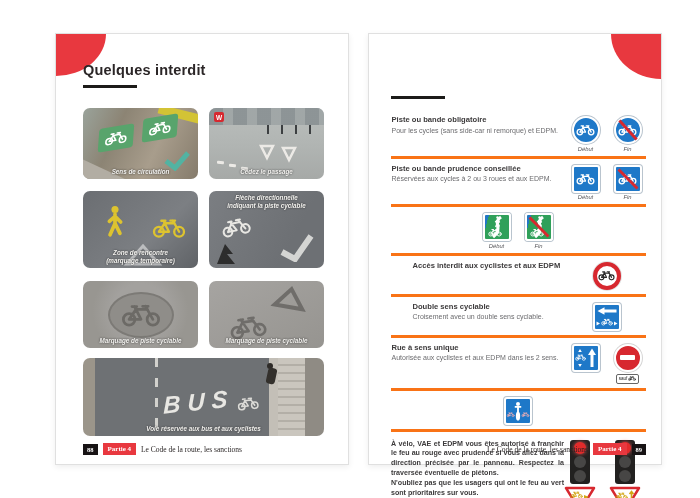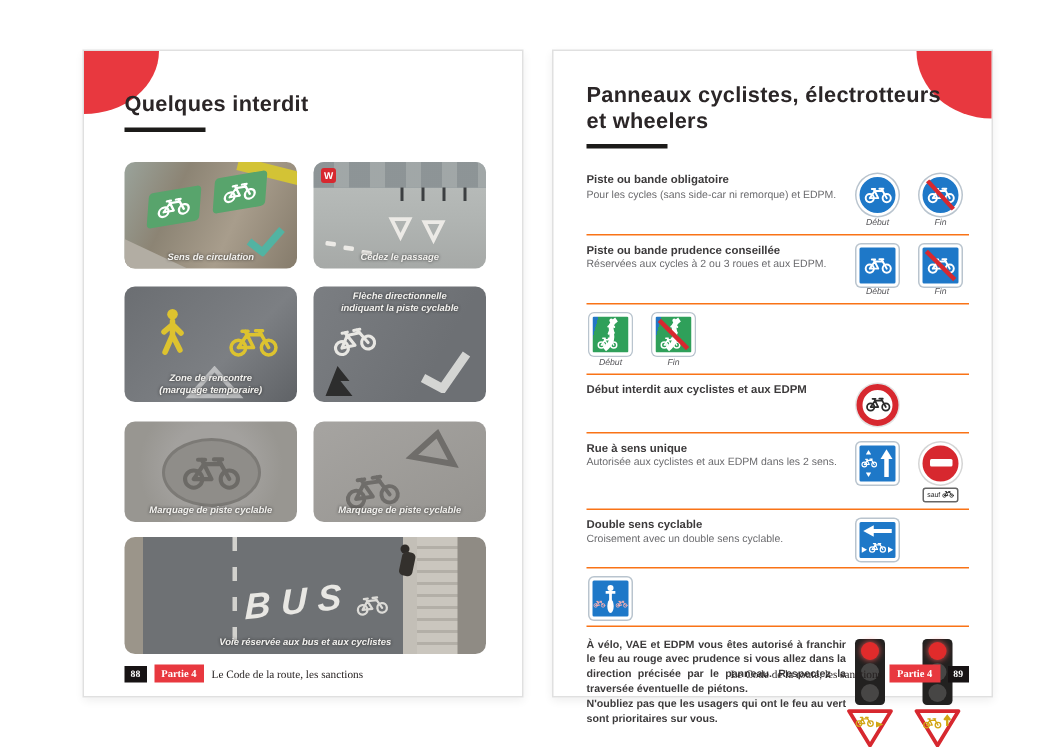--- a/index.html
+++ b/index.html
@@ -46,21 +46,21 @@
            background:repeating-linear-gradient(180deg,#dddcd7 0 9px,transparent 9px 20px);opacity:.9}
   .bustext{position:absolute;left:33%;top:30px;font-size:24px;font-weight:800;font-style:italic;color:#e8e7e3;
            letter-spacing:7px;transform:rotate(-6deg) skewX(-6deg)}
   .cobble{position:absolute;right:8%;top:0;bottom:0;width:11%;
           background:repeating-linear-gradient(0deg,#cac6be 0 6px,#b3afa7 6px 8px)}
   .cyc-head{position:absolute;right:21%;top:5px;width:6px;height:6px;border-radius:50%;background:#2e2b28}
   .cyc-body{position:absolute;right:20%;top:10px;width:9px;height:16px;border-radius:3px;background:#33302c;transform:rotate(12deg)}
 
   
   #rows{position:absolute;top:76px;left:22px;right:15px}
-  .prow{display:flex;justify-content:flex-start;border-bottom:1px solid #f97316;padding:5px 0 4px}
+  .prow{display:flex;justify-content:center;border-bottom:3px solid #f97316;padding:5px 0 4px}
   .prow-text{width:178px}
   .prow-title{font-size:7.6px;font-weight:700;color:#3c3a3b;margin-bottom:1.5px}
   .prow-desc{font-size:7px;color:#6b6b6e;line-height:1.34;text-align:justify;white-space:pre-line}
   .signs{display:flex;gap:10px;align-items:flex-start;padding:1px 2px 0 0}
   .sign-wrap{display:flex;flex-direction:column;align-items:center;width:32px}
   .sign-label{font-size:5.8px;font-style:italic;color:#56565a;margin-top:1.5px}
   .sign{width:28px;height:28px;position:relative;display:flex;align-items:center;justify-content:center;box-sizing:border-box;flex-shrink:0}
   .sign.circle{border-radius:50%;background:#1e78c8;border:2px solid #fff;box-shadow:0 0 0 1px #b9c4ce}
   .sign.square{border-radius:3px;background:#1e78c8;border:2px solid #fff;box-shadow:0 0 0 1px #b9c4ce}
   .sign.green{background:linear-gradient(105deg,#2277c4 13%,#2fa05a 13%)}
@@ -213,22 +213,20 @@
 
   <div class="footer" id="leftFooter">
     <span class="badge-num">88</span>
     <span class="badge-part">Partie 4</span>
     <span>Le Code de la route, les sanctions</span>
   </div>
 </div>
 
 <div class="page" id="rightPage">
   <div class="corner-right"></div>
-  <div class="page-title" id="rightTitle">Panneaux cyclistes, électrotteurs
-et wheelers</div>
   <div class="title-bar" id="rightBar"></div>
 
   <div id="rows">
 
     <div class="prow">
       <div class="prow-text">
         <div class="prow-title">Piste ou bande obligatoire</div>
         <div class="prow-desc">Pour les cycles (sans side-car ni remorque) et EDPM.</div>
       </div>
       <div class="signs">
@@ -305,28 +303,47 @@
                 <line x1="3" y1="3" x2="25" y2="25" stroke="#d7282f" stroke-width="3.4"></line>
               </svg>
           </div>
           <span class="sign-label">Fin</span>
         </div>
       </div>
     </div>
 
     <div class="prow">
       <div class="prow-text">
-        <div class="prow-title">Début interdit aux cyclistes et aux EDPM</div>
+        <div class="prow-title">Accès interdit aux cyclistes et aux EDPM</div>
       </div>
       <div class="signs">
         <div class="sign-wrap">
           <div class="sign interdit">
             <svg width="17" height="11" viewBox="0 0 32 20" style="color:#2a2a2a">
                 <use href="#bike"></use>
               </svg>
+          </div>
+        </div>
+      </div>
+    </div>
+
+    <div class="prow">
+      <div class="prow-text">
+        <div class="prow-title">Double sens cyclable</div>
+        <div class="prow-desc">Croisement avec un double sens cyclable.</div>
+      </div>
+      <div class="signs">
+        <div class="sign-wrap">
+          <div class="sign square">
+            <svg width="24" height="24" viewBox="0 0 24 24">
+              <path d="M2.5 6 L9.5 2.2 V4.6 H21.5 V7.4 H9.5 V9.8 Z" fill="#fff"></path>
+              <path d="M5 18.5 L1.5 16.5 V20.5 Z" fill="#fff"></path>
+              <use href="#bike" x="6" y="13" width="12" height="8" style="color:#fff"></use>
+              <path d="M19 16.5 L22.5 18.5 L19 20.5 Z" fill="#fff"></path>
+            </svg>
           </div>
         </div>
       </div>
     </div>
 
     <div class="prow">
       <div class="prow-text">
         <div class="prow-title">Rue à sens unique</div>
         <div class="prow-desc">Autorisée aux cyclistes et aux EDPM dans les 2 sens.</div>
       </div>
@@ -344,39 +361,20 @@
         </div>
         <div class="sign-wrap">
           <div class="sign noentry">
             <div class="bar"></div>
           </div>
           <div class="plaque">
             <span>sauf</span>
             <svg width="8" height="5" viewBox="0 0 32 20" style="color:#222">
                 <use href="#bike"></use>
               </svg>
-          </div>
-        </div>
-      </div>
-    </div>
-
-    <div class="prow">
-      <div class="prow-text">
-        <div class="prow-title">Double sens cyclable</div>
-        <div class="prow-desc">Croisement avec un double sens cyclable.</div>
-      </div>
-      <div class="signs">
-        <div class="sign-wrap">
-          <div class="sign square">
-            <svg width="24" height="24" viewBox="0 0 24 24">
-              <path d="M2.5 6 L9.5 2.2 V4.6 H21.5 V7.4 H9.5 V9.8 Z" fill="#fff"></path>
-              <path d="M5 18.5 L1.5 16.5 V20.5 Z" fill="#fff"></path>
-              <use href="#bike" x="6" y="13" width="12" height="8" style="color:#fff"></use>
-              <path d="M19 16.5 L22.5 18.5 L19 20.5 Z" fill="#fff"></path>
-            </svg>
           </div>
         </div>
       </div>
     </div>
 
     <div class="prow">
       <div class="signs">
         <div class="sign-wrap">
           <div class="sign square">
             <svg width="24" height="24" viewBox="0 0 26 26">

